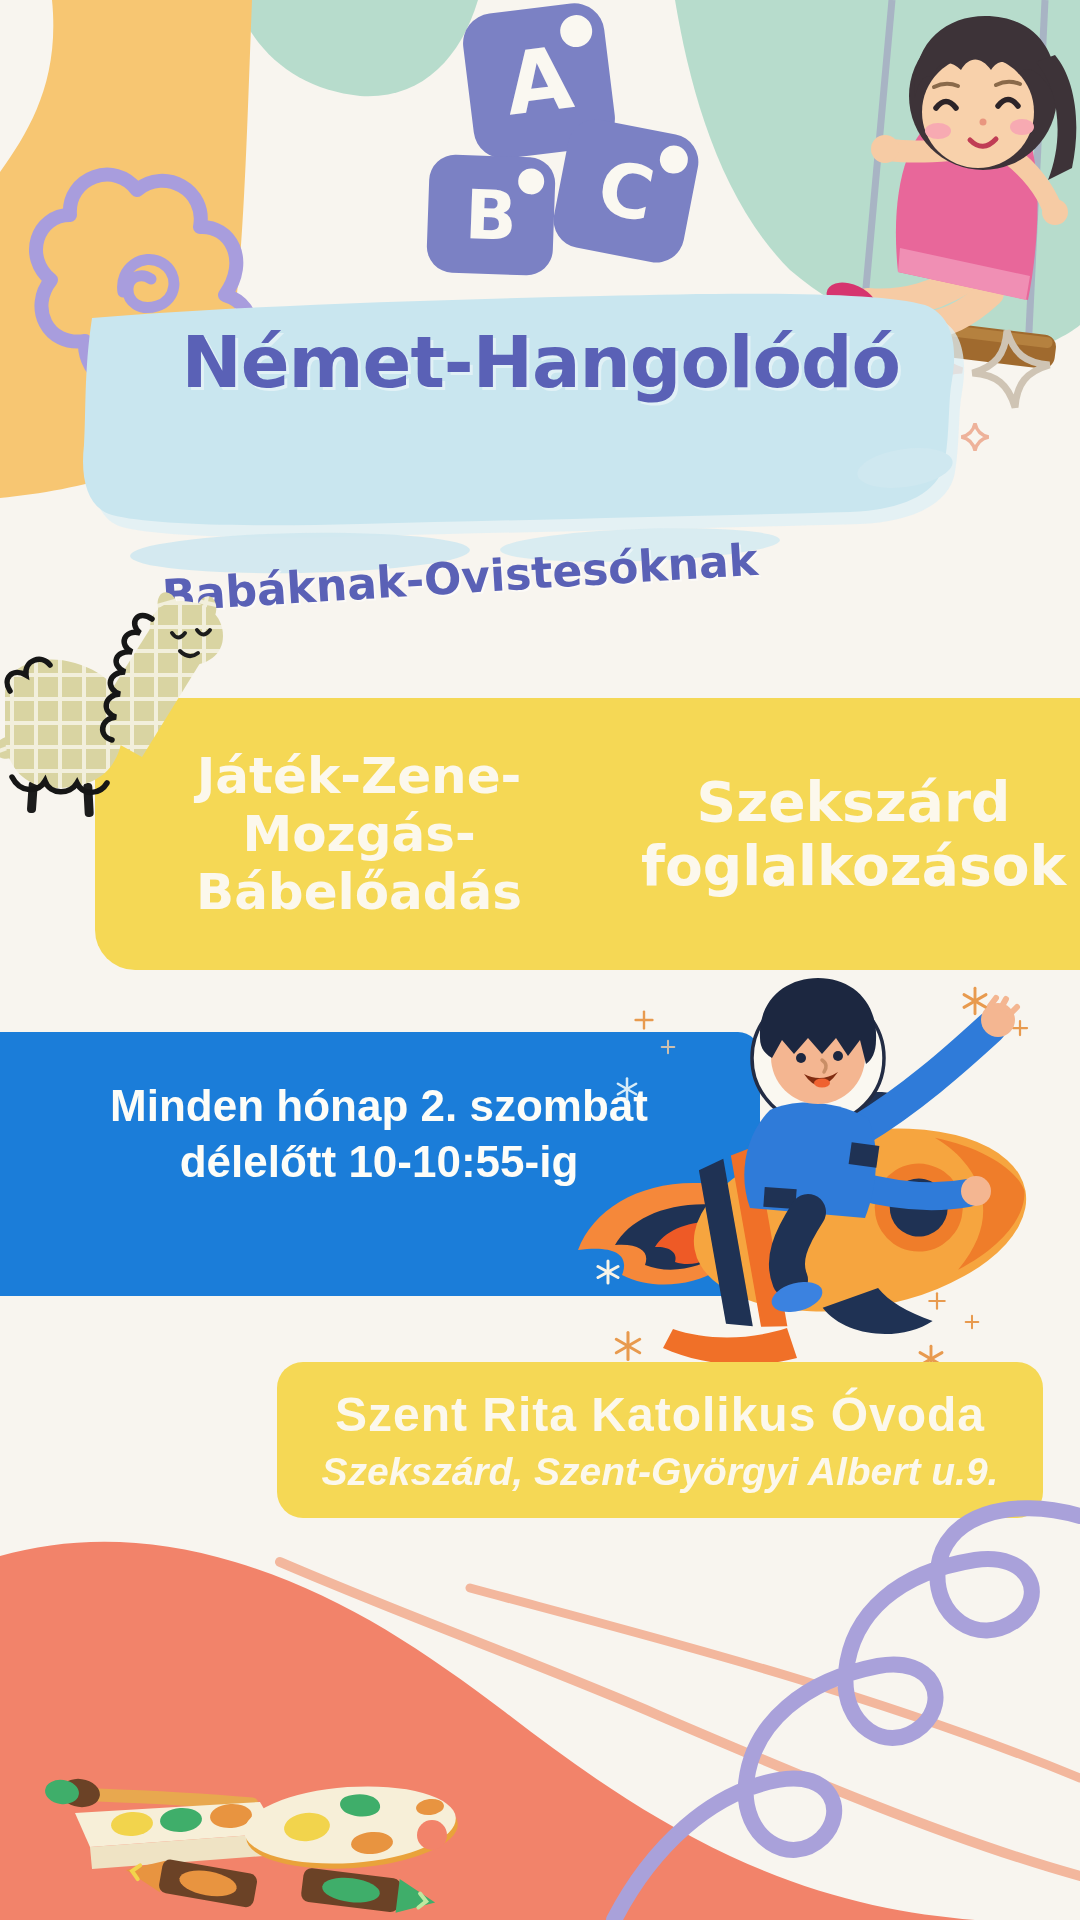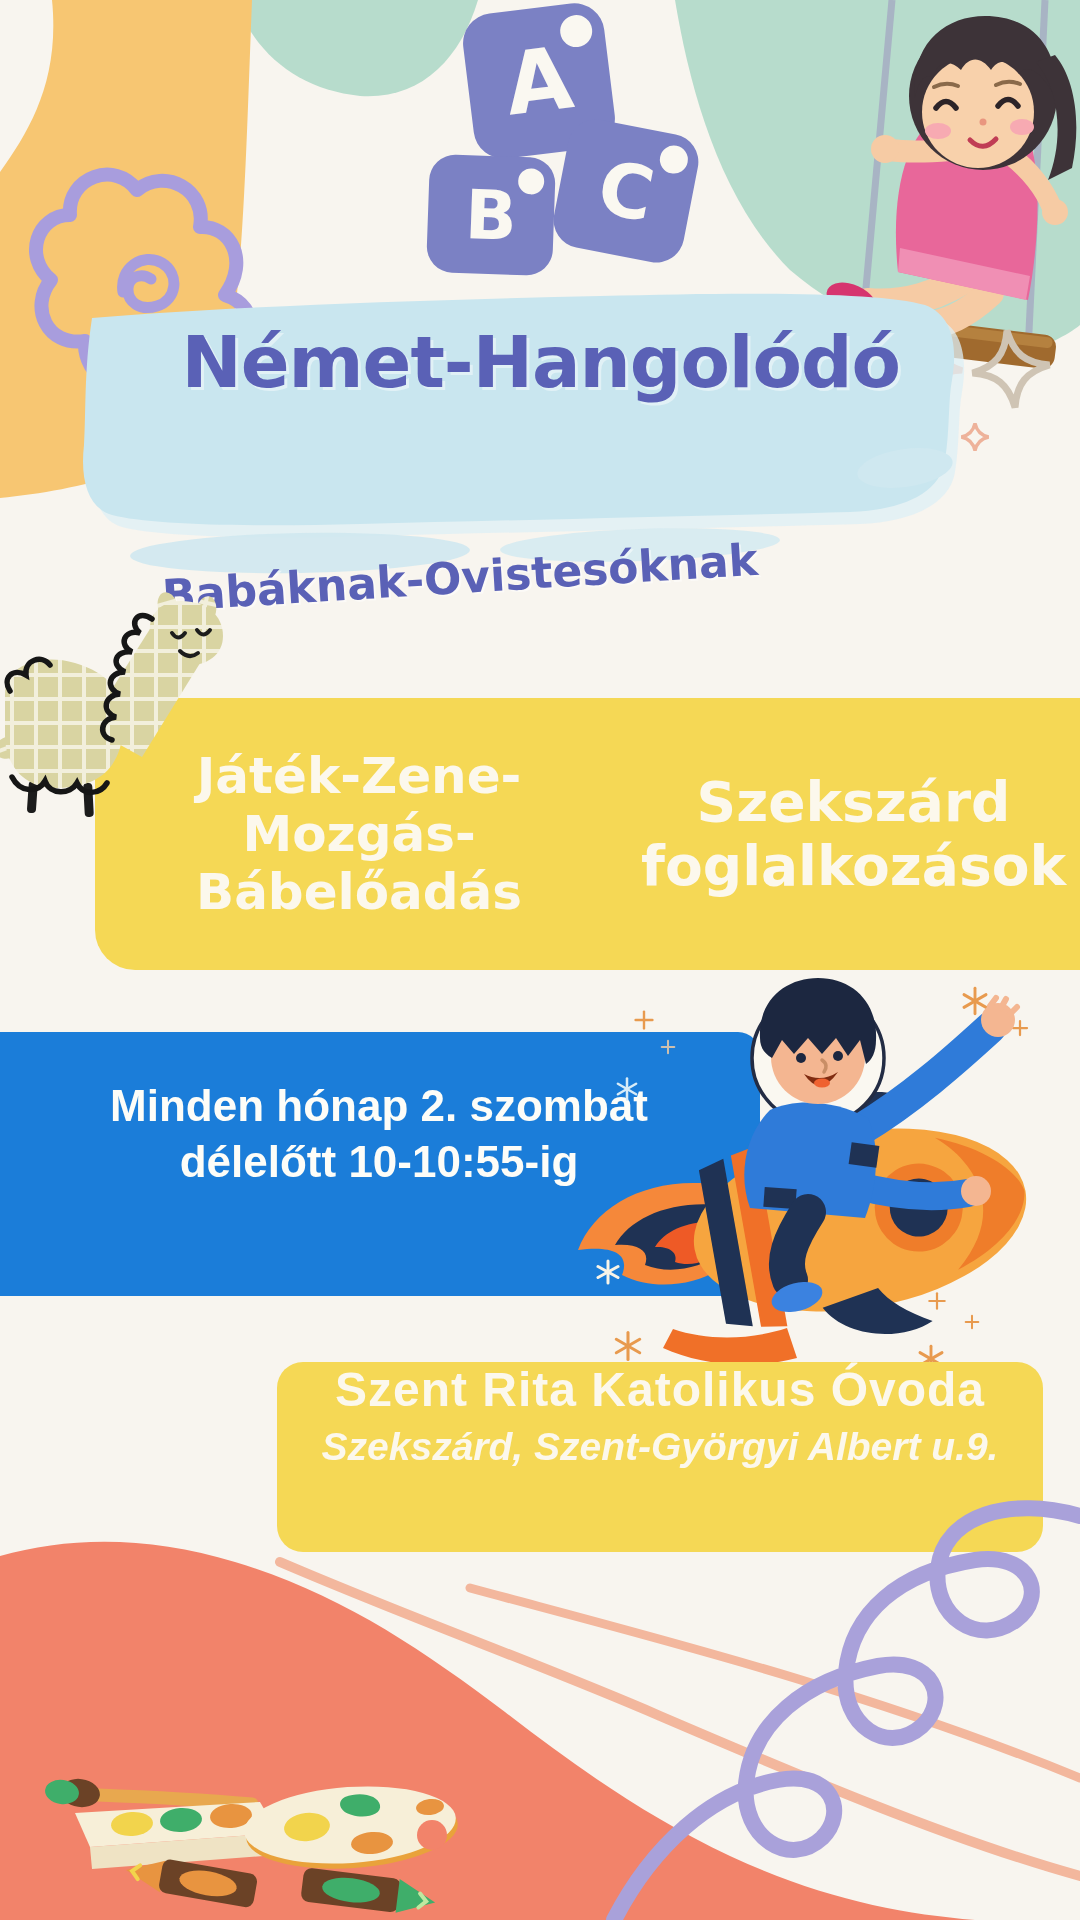--- a/index.html
+++ b/index.html
@@ -63,23 +63,23 @@
     background:var(--band_blue); border-radius:0 22px 22px 0;
   }
   .schedule-text{
     position:absolute; left:0; top:46px; width:710px; text-align:center;
     color:#fdfdf8; font-family:"Liberation Sans",sans-serif; font-weight:bold;
     font-size:44px; line-height:1.28;margin-left:24px;
   }
 
   
   .venue-box{
-    left:277px; top:1362px; width:766px; height:190px;
+    left:277px; top:1362px; width:766px; height:156px;
     background:var(--box_yellow); border-radius:26px;
-    display:flex; flex-direction:column; align-items:center; 
+    display:flex; flex-direction:column; align-items:center; justify-content:center;
     gap:8px; text-align:center;
     font-family:"Liberation Sans",sans-serif; color:var(--text_cream);
   }
   .venue-name{font-size:48px; font-weight:bold; letter-spacing:1px;}
   .venue-address{font-size:39px; font-weight:bold;font-style:italic;}
 </style>
 </head>
 <body>
 
 <div class="poster">

